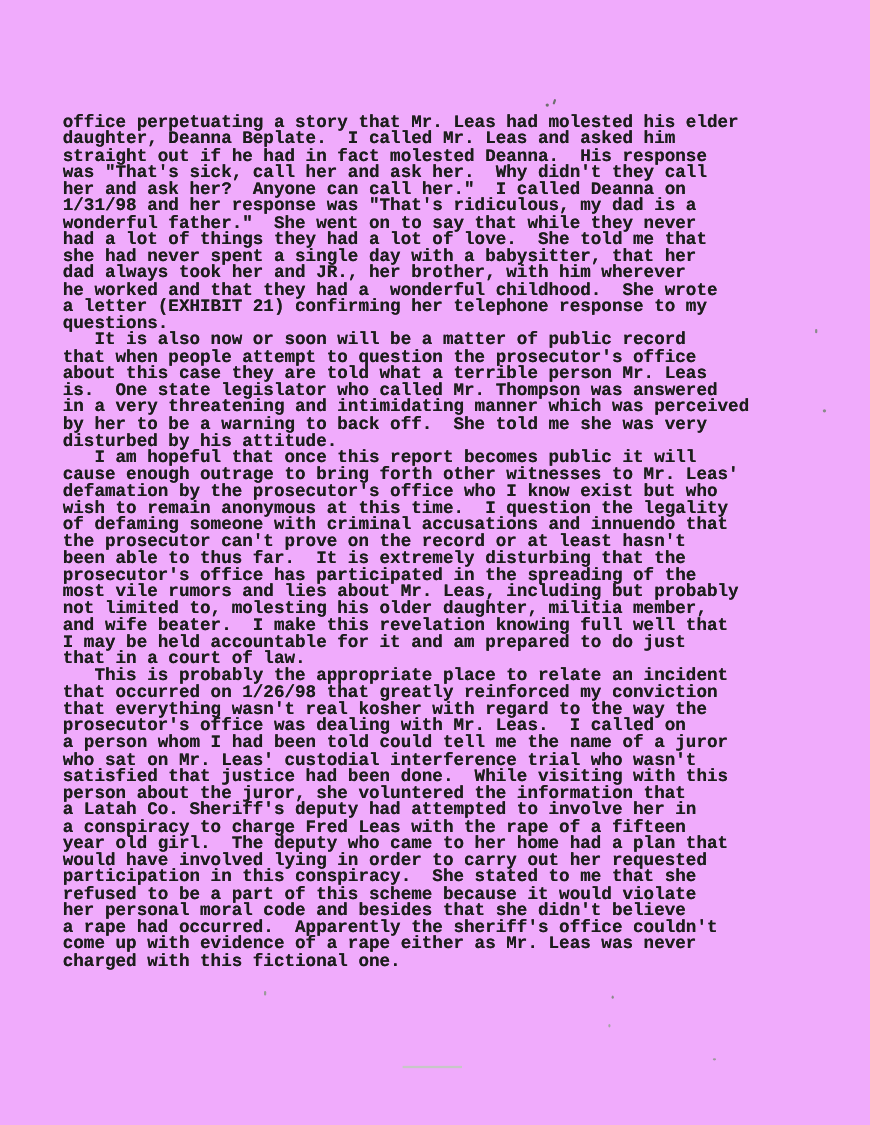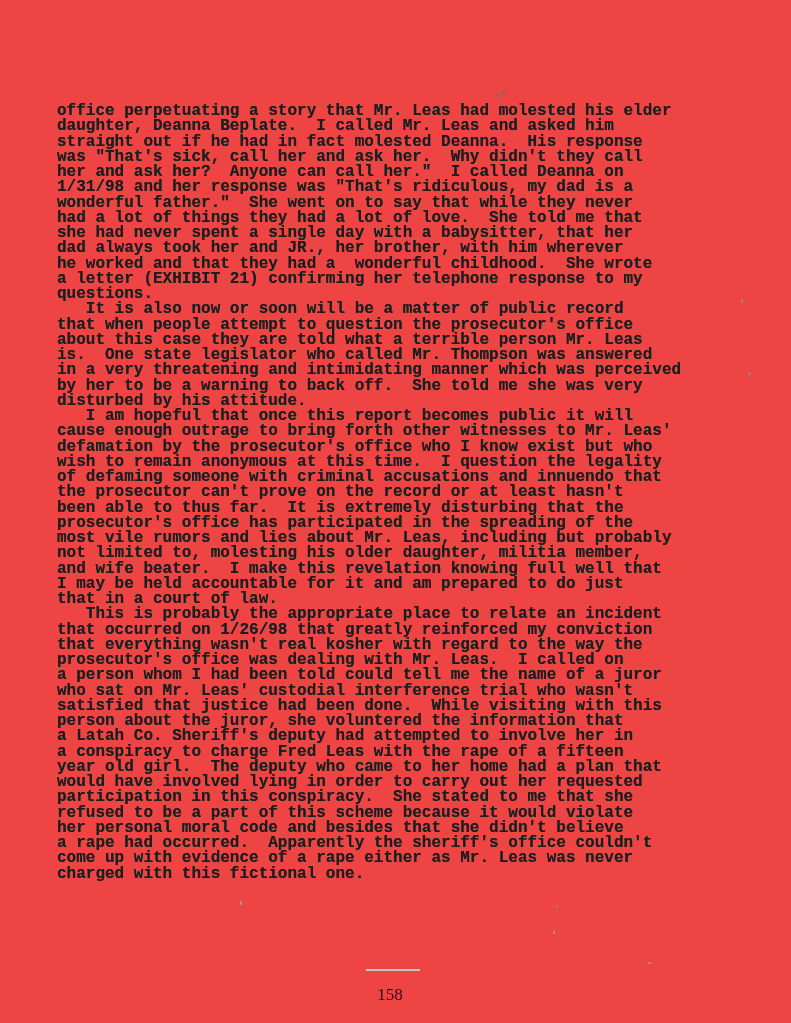--- a/index.html
+++ b/index.html
@@ -4,21 +4,21 @@
 <style>
   html, body {
     margin: 0;
     padding: 0;
     background: #e8e8e8;
   }
   .page {
     position: relative;
     width: 791px;
     height: 1023px;
-    background: #ef4444;
+    background: #f0abfc;
     overflow: hidden;
   }
   .text-block {
     position: absolute;
     left: 57px;
     top: 104px;
   }
   .para {
     font-family: "Liberation Mono", "DejaVu Sans Mono", monospace;
     font-size: 16px;
@@ -124,15 +124,14 @@
   <div class="artifact a1"></div>
   <div class="artifact a2"></div>
   <div class="artifact a3"></div>
   <div class="artifact a4"></div>
   <div class="artifact a5"></div>
   <div class="artifact a6"></div>
   <div class="artifact a7"></div>
   <div class="artifact a8"></div>
   <div class="artifact-rule"></div>
 
-  <div class="page-number">158</div>
 
 </div>
 
 </body></html>

